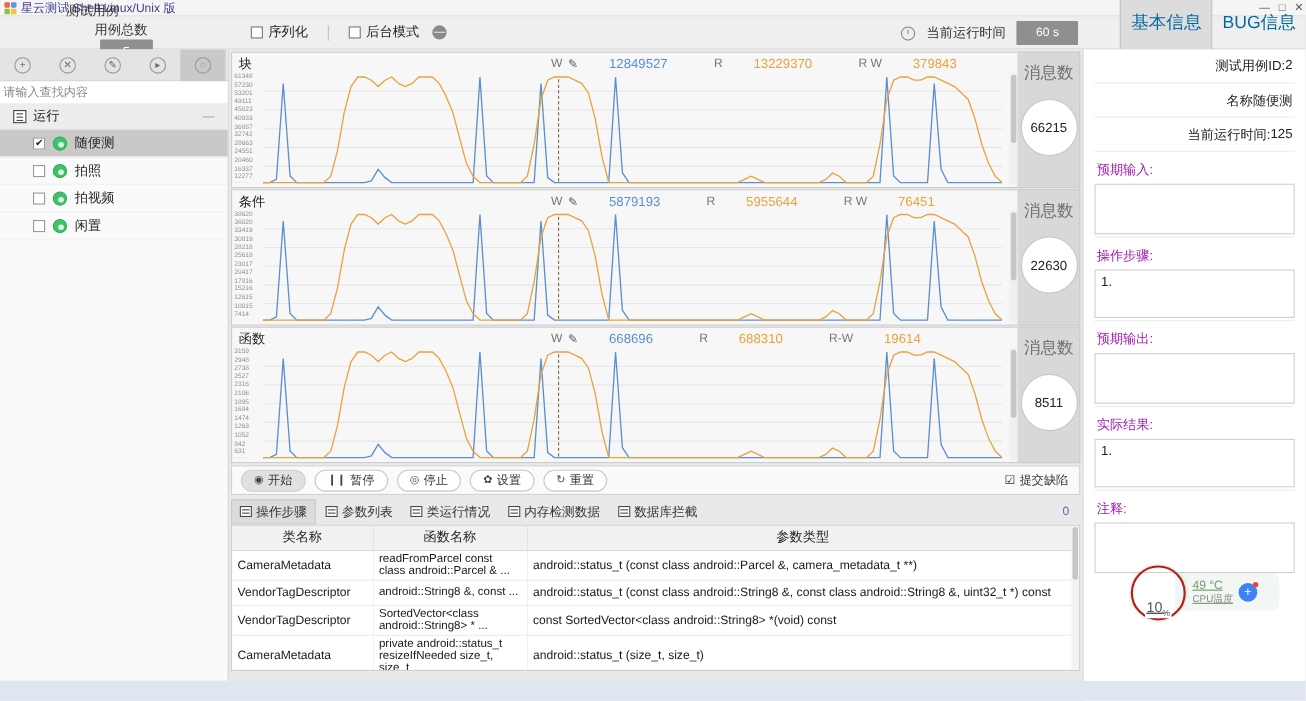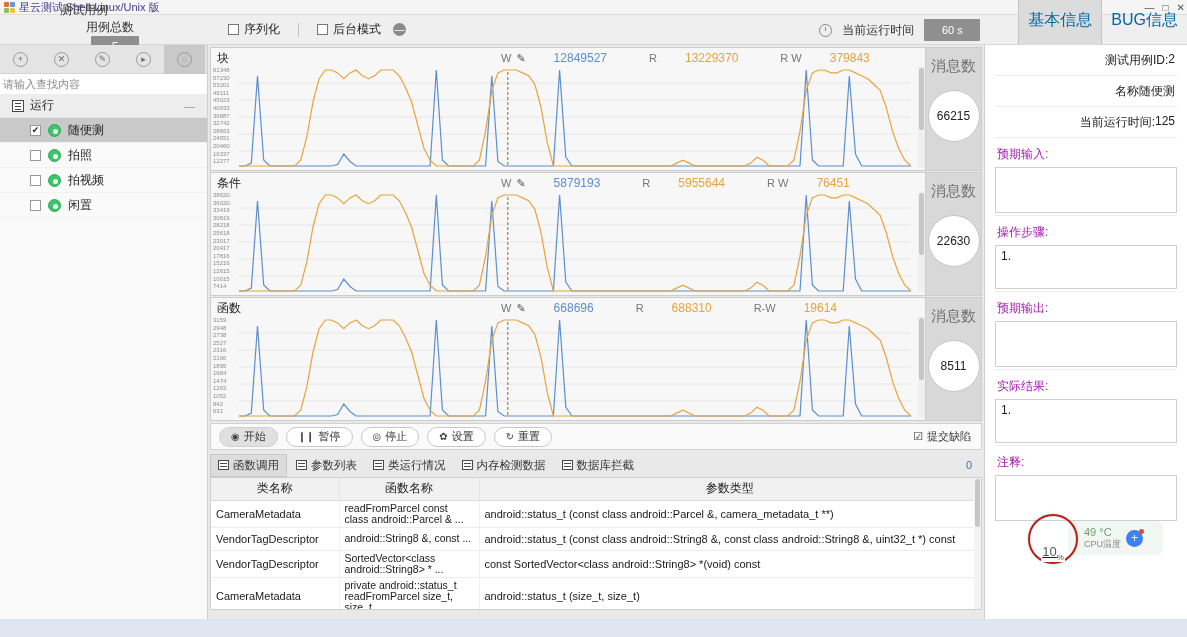--- a/index.html
+++ b/index.html
@@ -261,21 +261,21 @@
     box-shadow: 0 0 3px rgba(60,200,90,.5);
     text-decoration: underline;
   }
   .cpu-ring span { font-size: 13px; color: #555; background: #fff; padding: 0 1px; }
   .cpu-ring span sub { font-size: 8px; }
   .cpu-card {
     position: absolute; left: 40px; top: 3px; height: 34px; width: 95px;
     background: #f2f7f3; border-radius: 6px; display: flex; align-items: center;
     padding-left: 16px; gap: 5px;
   }
-  .cpu-temp { font-size: 11px; color: #6e9c72; line-height: 12px; }
+  .cpu-temp { font-size: 11px; color: #6e9c72; line-height: 12px; text-decoration: underline; }
   .cpu-temp small { display: block; font-size: 9px; color: #8a8a8a; }
   .cpu-plus {
     width: 17px; height: 17px; border-radius: 50%; background: #3b82f6; color: #fff;
     display: flex; align-items: center; justify-content: center; font-size: 12px; position: relative;
   }
   .cpu-plus::after {
     content: ""; position: absolute; right: -1px; top: -1px; width: 5px; height: 5px;
     border-radius: 50%; background: #e8453c;
   }
   .bottom-blue {
@@ -563,21 +563,21 @@
       </div>
       <div class="submit">
         <span>☑</span>
         <span>提交缺陷</span>
       </div>
     </div>
 
     <div class="lowtabs">
       <div class="lowtab active">
         <span class="grid-ico"></span>
-        <span>函数调用</span>
+        <span>操作步骤</span>
       </div>
       <div class="lowtab">
         <span class="grid-ico"></span>
         <span>参数列表</span>
       </div>
       <div class="lowtab">
         <span class="grid-ico"></span>
         <span>类运行情况</span>
       </div>
       <div class="lowtab">
@@ -611,21 +611,21 @@
             <td class="col2 c2">android::String8 &amp;, const ...</td>
             <td>android::status_t (const class android::String8 &amp;, const class android::String8 &amp;, uint32_t *) const</td>
           </tr>
           <tr>
             <td class="col1">VendorTagDescriptor</td>
             <td class="col2 c2">SortedVector&lt;class android::String8&gt; * ...</td>
             <td>const SortedVector&lt;class android::String8&gt; *(void) const</td>
           </tr>
           <tr>
             <td class="col1">CameraMetadata</td>
-            <td class="col2 c2">private android::status_t readFromParcel size_t, size_t</td>
+            <td class="col2 c2">private android::status_t resizeIfNeeded size_t, size_t</td>
             <td>android::status_t (size_t, size_t)</td>
           </tr>
 
         </tbody>
       </table>
       <div class="table-scroll">
           <i></i>
         </div>
     </div>
   </div>

